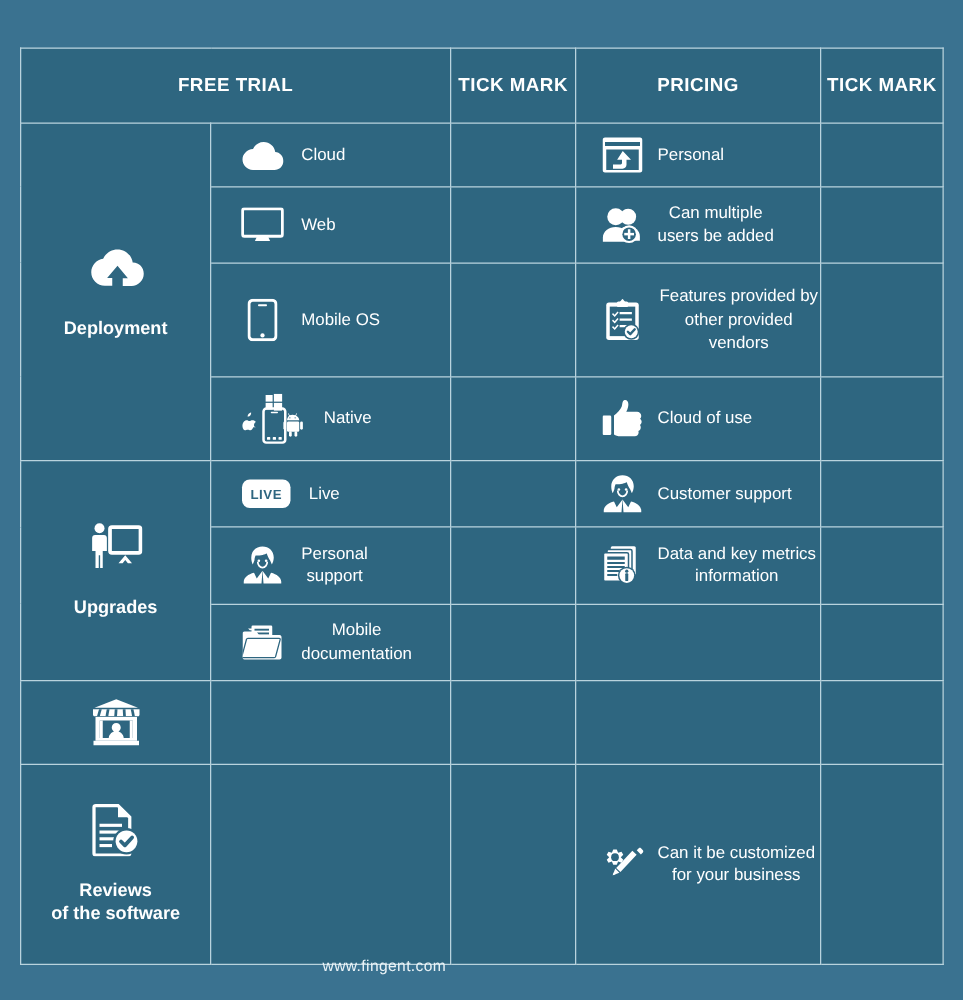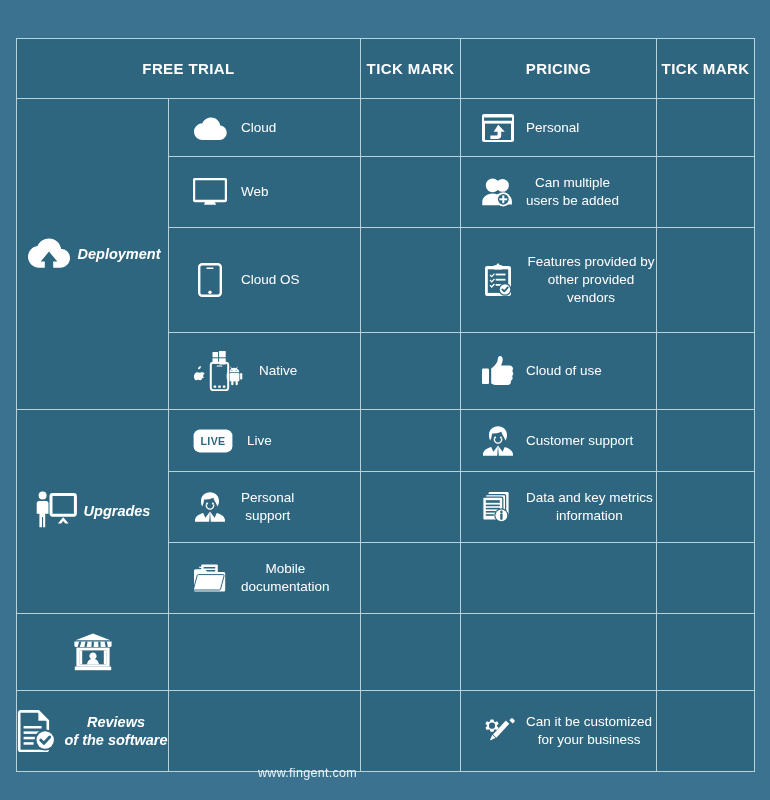--- a/index.html
+++ b/index.html
@@ -57,24 +57,24 @@
   }
   td.tick { background: #3d92a8; }
 
   
   td.cat {
     text-align: center;
     vertical-align: middle;
   }
   .cat-inner {
     display: flex;
+    flex-direction: column;
     align-items: center;
     justify-content: center;
-    gap: 7px;
-    font-style: italic;
+    gap: 19px;
   }
   .cat-label {
     font-weight: bold;
     font-size: 14.5px;
     line-height: 1.25;
     white-space: pre-line;
   }
 
   
   .feat {
@@ -233,21 +233,21 @@
   <tr>
     <td class="free">
       <div class="feat">
         <span class="icon-box">
           <svg width="24" height="34" viewBox="0 0 24 34" fill="#ffffff">
             <rect x="1.2" y="1.2" width="21.6" height="31.6" rx="3" fill="none" stroke="#ffffff" stroke-width="2.4"></rect>
             <rect x="8.4" y="4.4" width="7.2" height="1.5" rx="0.7"></rect>
             <circle cx="12" cy="29.3" r="1.7"></circle>
           </svg>
         </span>
-        <span class="feat-label">Cloud OS</span>
+        <span class="feat-label">Mobile OS</span>
       </div>
     </td>
     <td class="tick">
       <div class="empty"></div>
     </td>
     <td class="price">
       <div class="feat">
         <span class="icon-box">
           <svg width="28" height="34" viewBox="0 0 28 34" fill="#ffffff">
             <path d="M14 0l2.5 3h-5z"></path>

